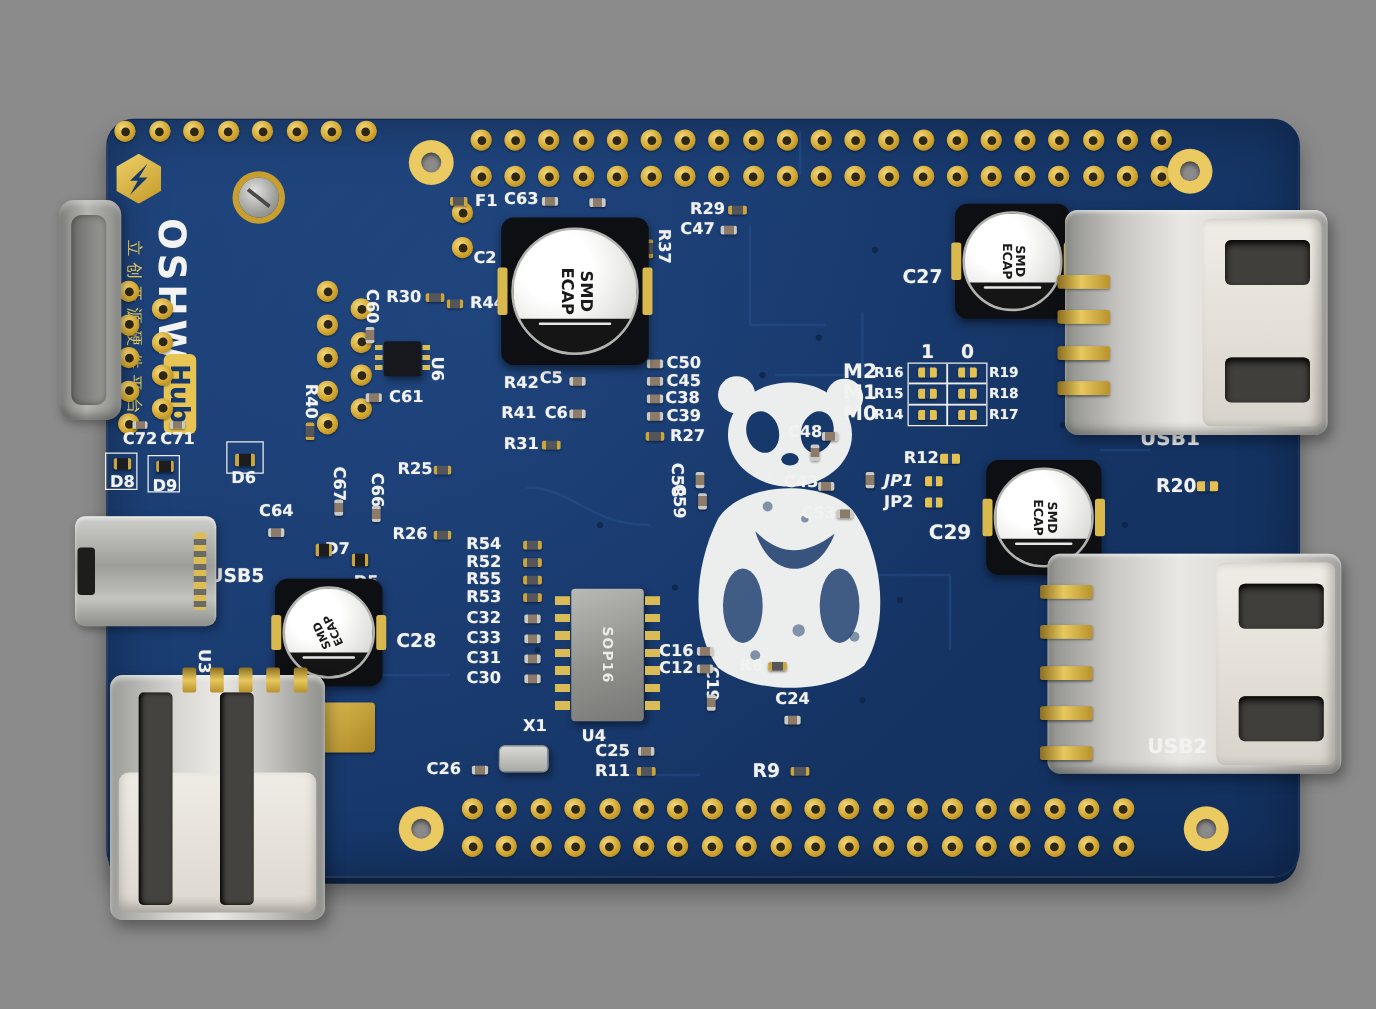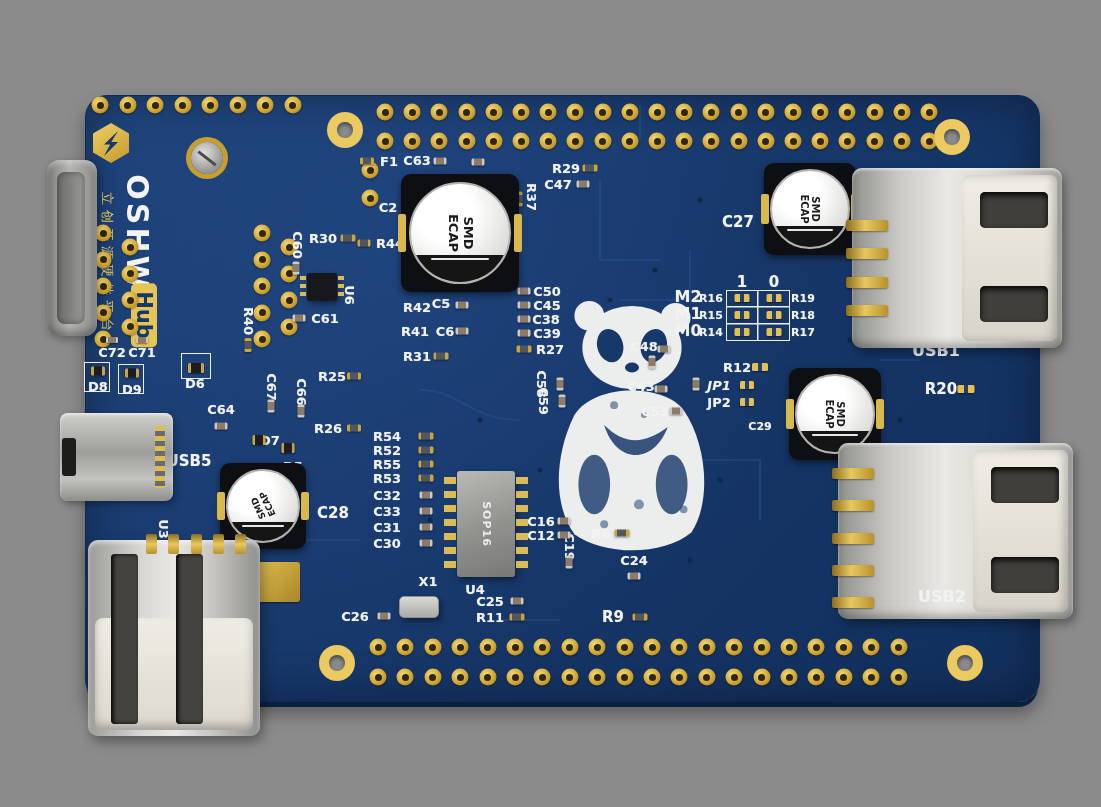--- a/index.html
+++ b/index.html
@@ -361,21 +361,21 @@
       <span class="sk-label" style="left: 688px; top: 331px; font-size: 16px; transform: translate(-50%, -50%);">M0</span>
       <span class="sk-label" style="left: 711px; top: 298px; font-size: 11px; transform: translate(-50%, -50%);">R16</span>
       <span class="sk-label" style="left: 803px; top: 298px; font-size: 11px; transform: translate(-50%, -50%);">R19</span>
       <span class="sk-label" style="left: 711px; top: 315px; font-size: 11px; transform: translate(-50%, -50%);">R15</span>
       <span class="sk-label" style="left: 803px; top: 315px; font-size: 11px; transform: translate(-50%, -50%);">R18</span>
       <span class="sk-label" style="left: 711px; top: 332px; font-size: 11px; transform: translate(-50%, -50%);">R14</span>
       <span class="sk-label" style="left: 803px; top: 332px; font-size: 11px; transform: translate(-50%, -50%);">R17</span>
       <span class="sk-label" style="left: 737px; top: 367px; transform: translate(-50%, -50%);">R12</span>
       <span class="sk-label" style="left: 719px; top: 385px; transform: translate(-50%, -50%); font-style: italic;">JP1</span>
       <span class="sk-label" style="left: 719px; top: 402px; transform: translate(-50%, -50%);">JP2</span>
-      <span class="sk-label" style="left: 760px; top: 426px; font-size: 11px; transform: translate(-50%, -50%);">C29</span>
+      <span class="sk-label" style="left: 760px; top: 426px; font-size: 16px; transform: translate(-50%, -50%);">C29</span>
       <span class="sk-label" style="left: 941px; top: 389px; font-size: 15px; transform: translate(-50%, -50%);">R20</span>
       <span class="sk-label" style="left: 936px; top: 351px; font-size: 16px; transform: translate(-50%, -50%);">USB1</span>
       <span class="sk-label" style="left: 189px; top: 461px; font-size: 15px; transform: translate(-50%, -50%);">USB5</span>
       <span class="sk-label" style="left: 163px; top: 529px; transform: translate(-50%, -50%) rotate(90deg);">U3</span>
       <span class="sk-label" style="left: 112px; top: 352px; transform: translate(-50%, -50%);">C72</span>
       <span class="sk-label" style="left: 142px; top: 352px; transform: translate(-50%, -50%);">C71</span>
       <span class="sk-label" style="left: 98px; top: 386px; transform: translate(-50%, -50%);">D8</span>
       <span class="sk-label" style="left: 132px; top: 389px; transform: translate(-50%, -50%);">D9</span>
       <span class="sk-label" style="left: 195px; top: 383px; transform: translate(-50%, -50%);">D6</span>
       <span class="sk-label" style="left: 271px; top: 387px; transform: translate(-50%, -50%) rotate(90deg);">C67</span>

